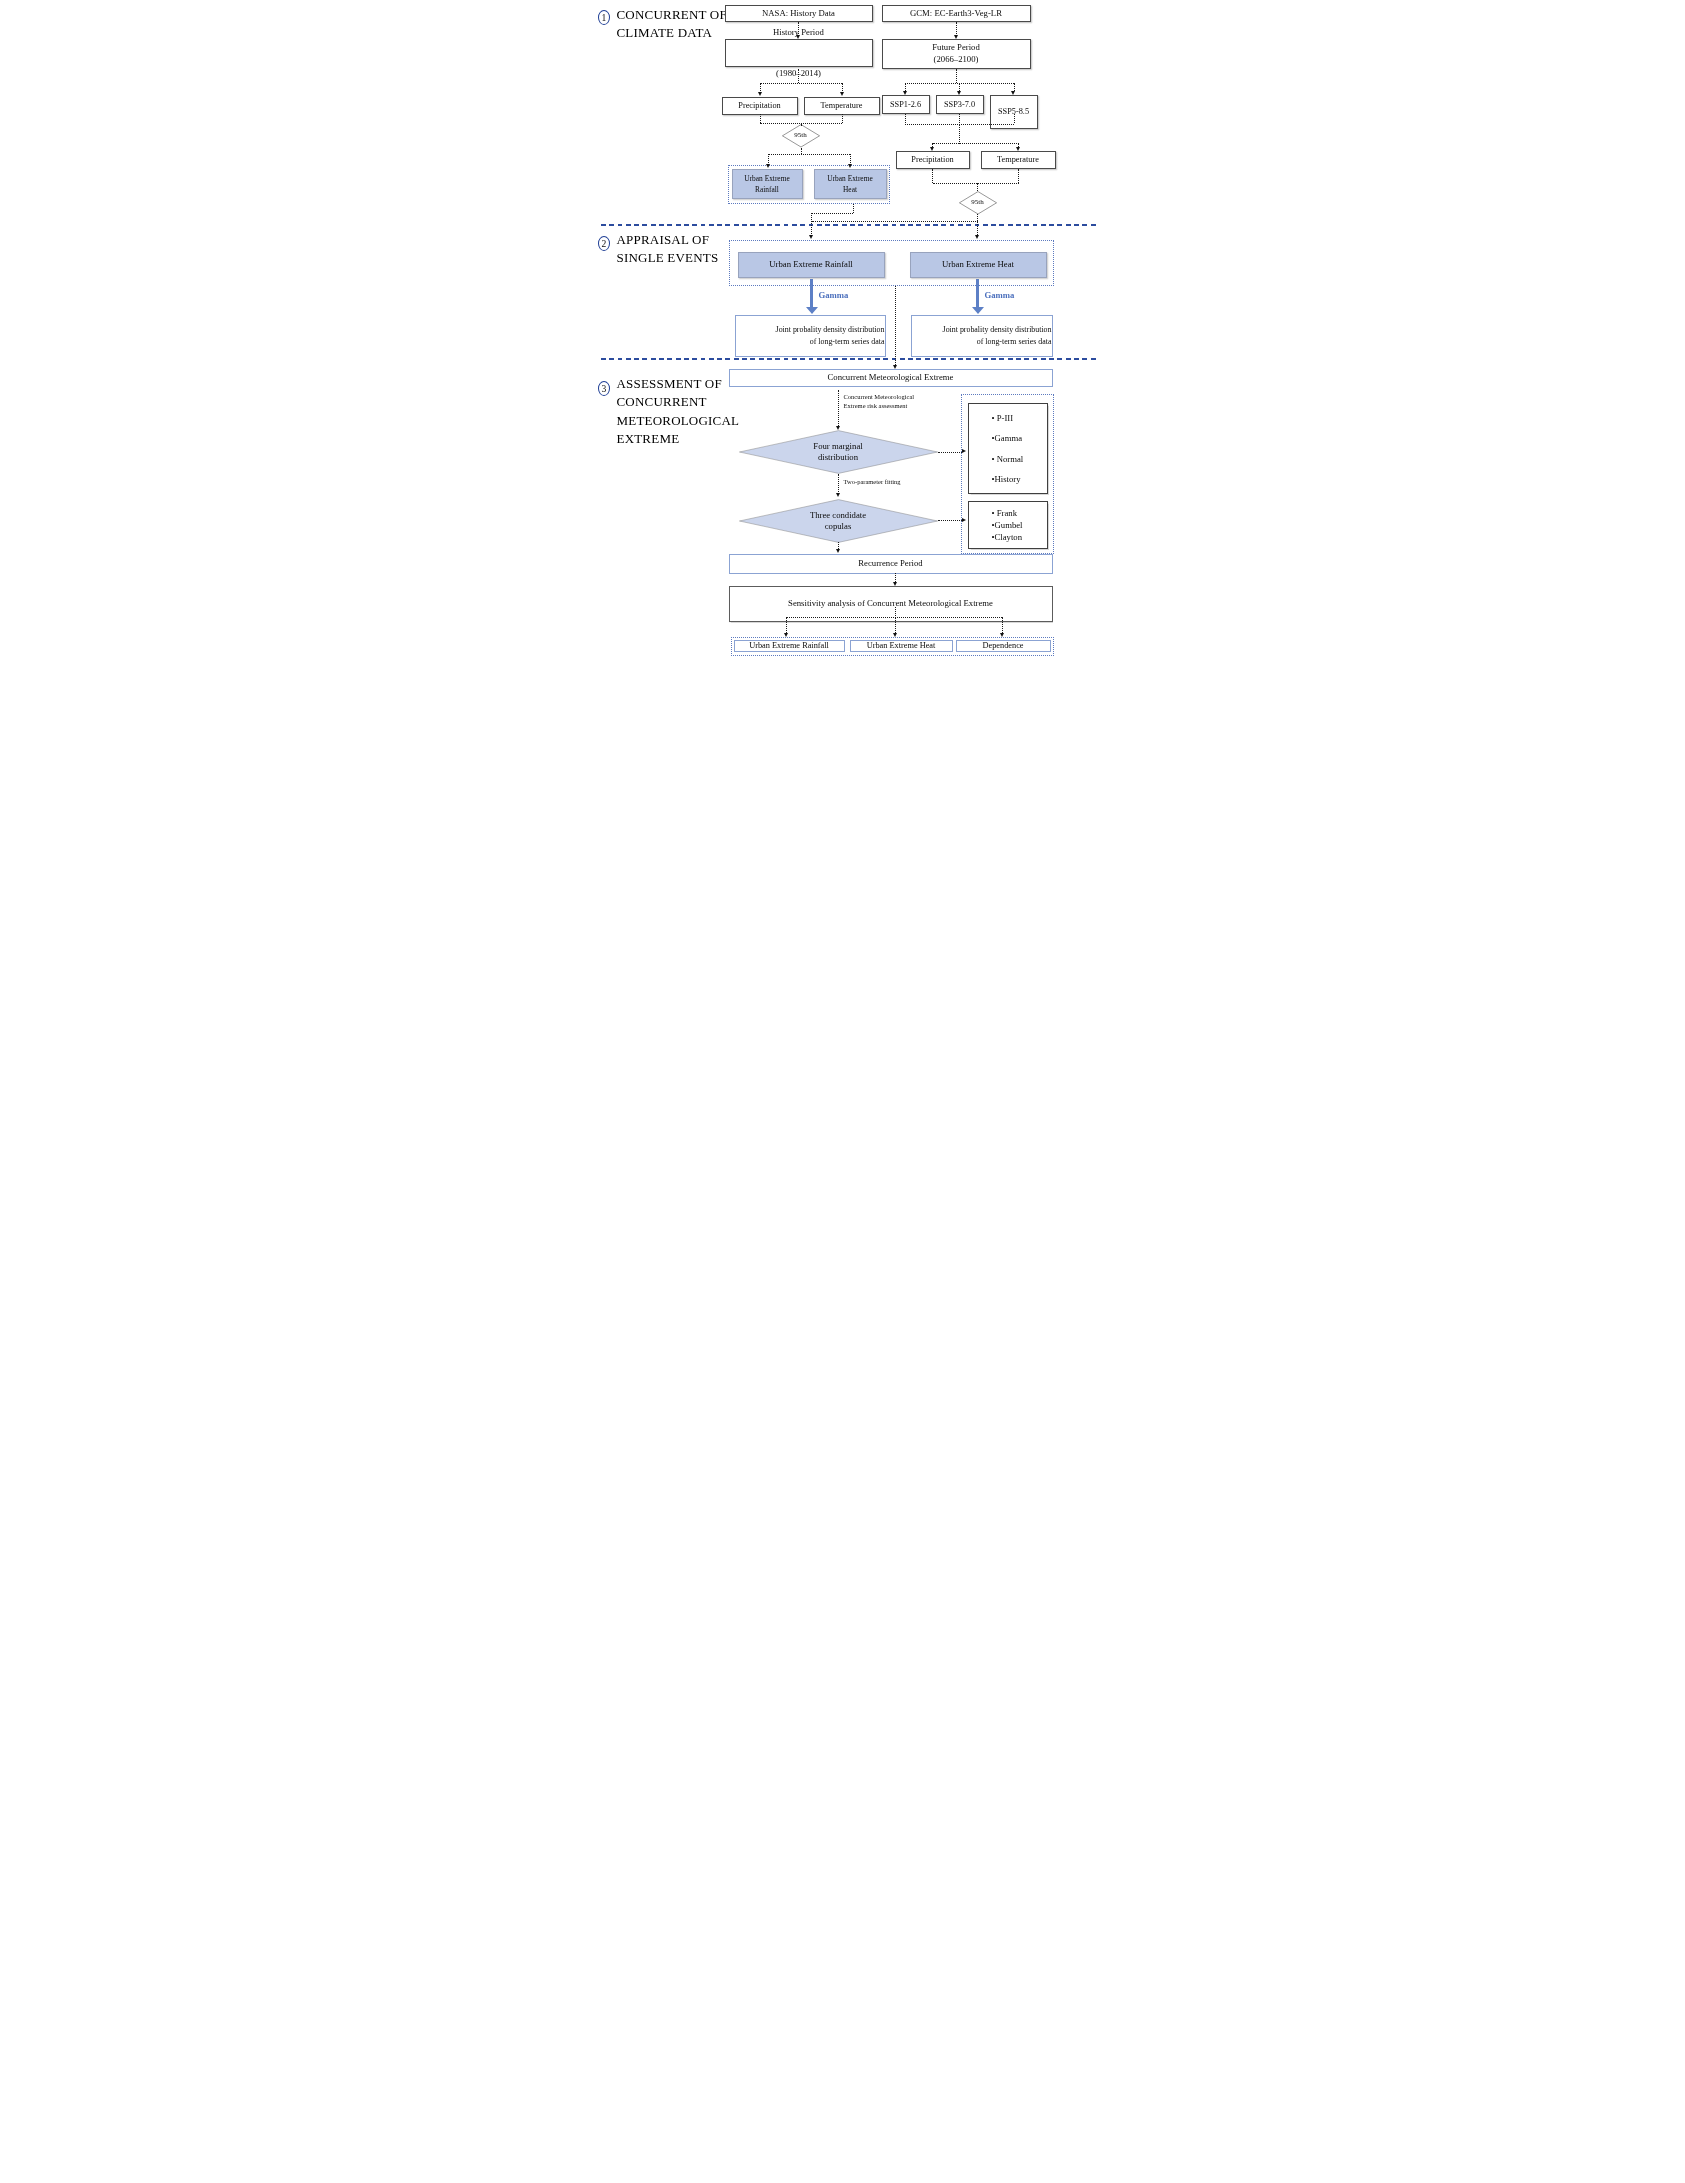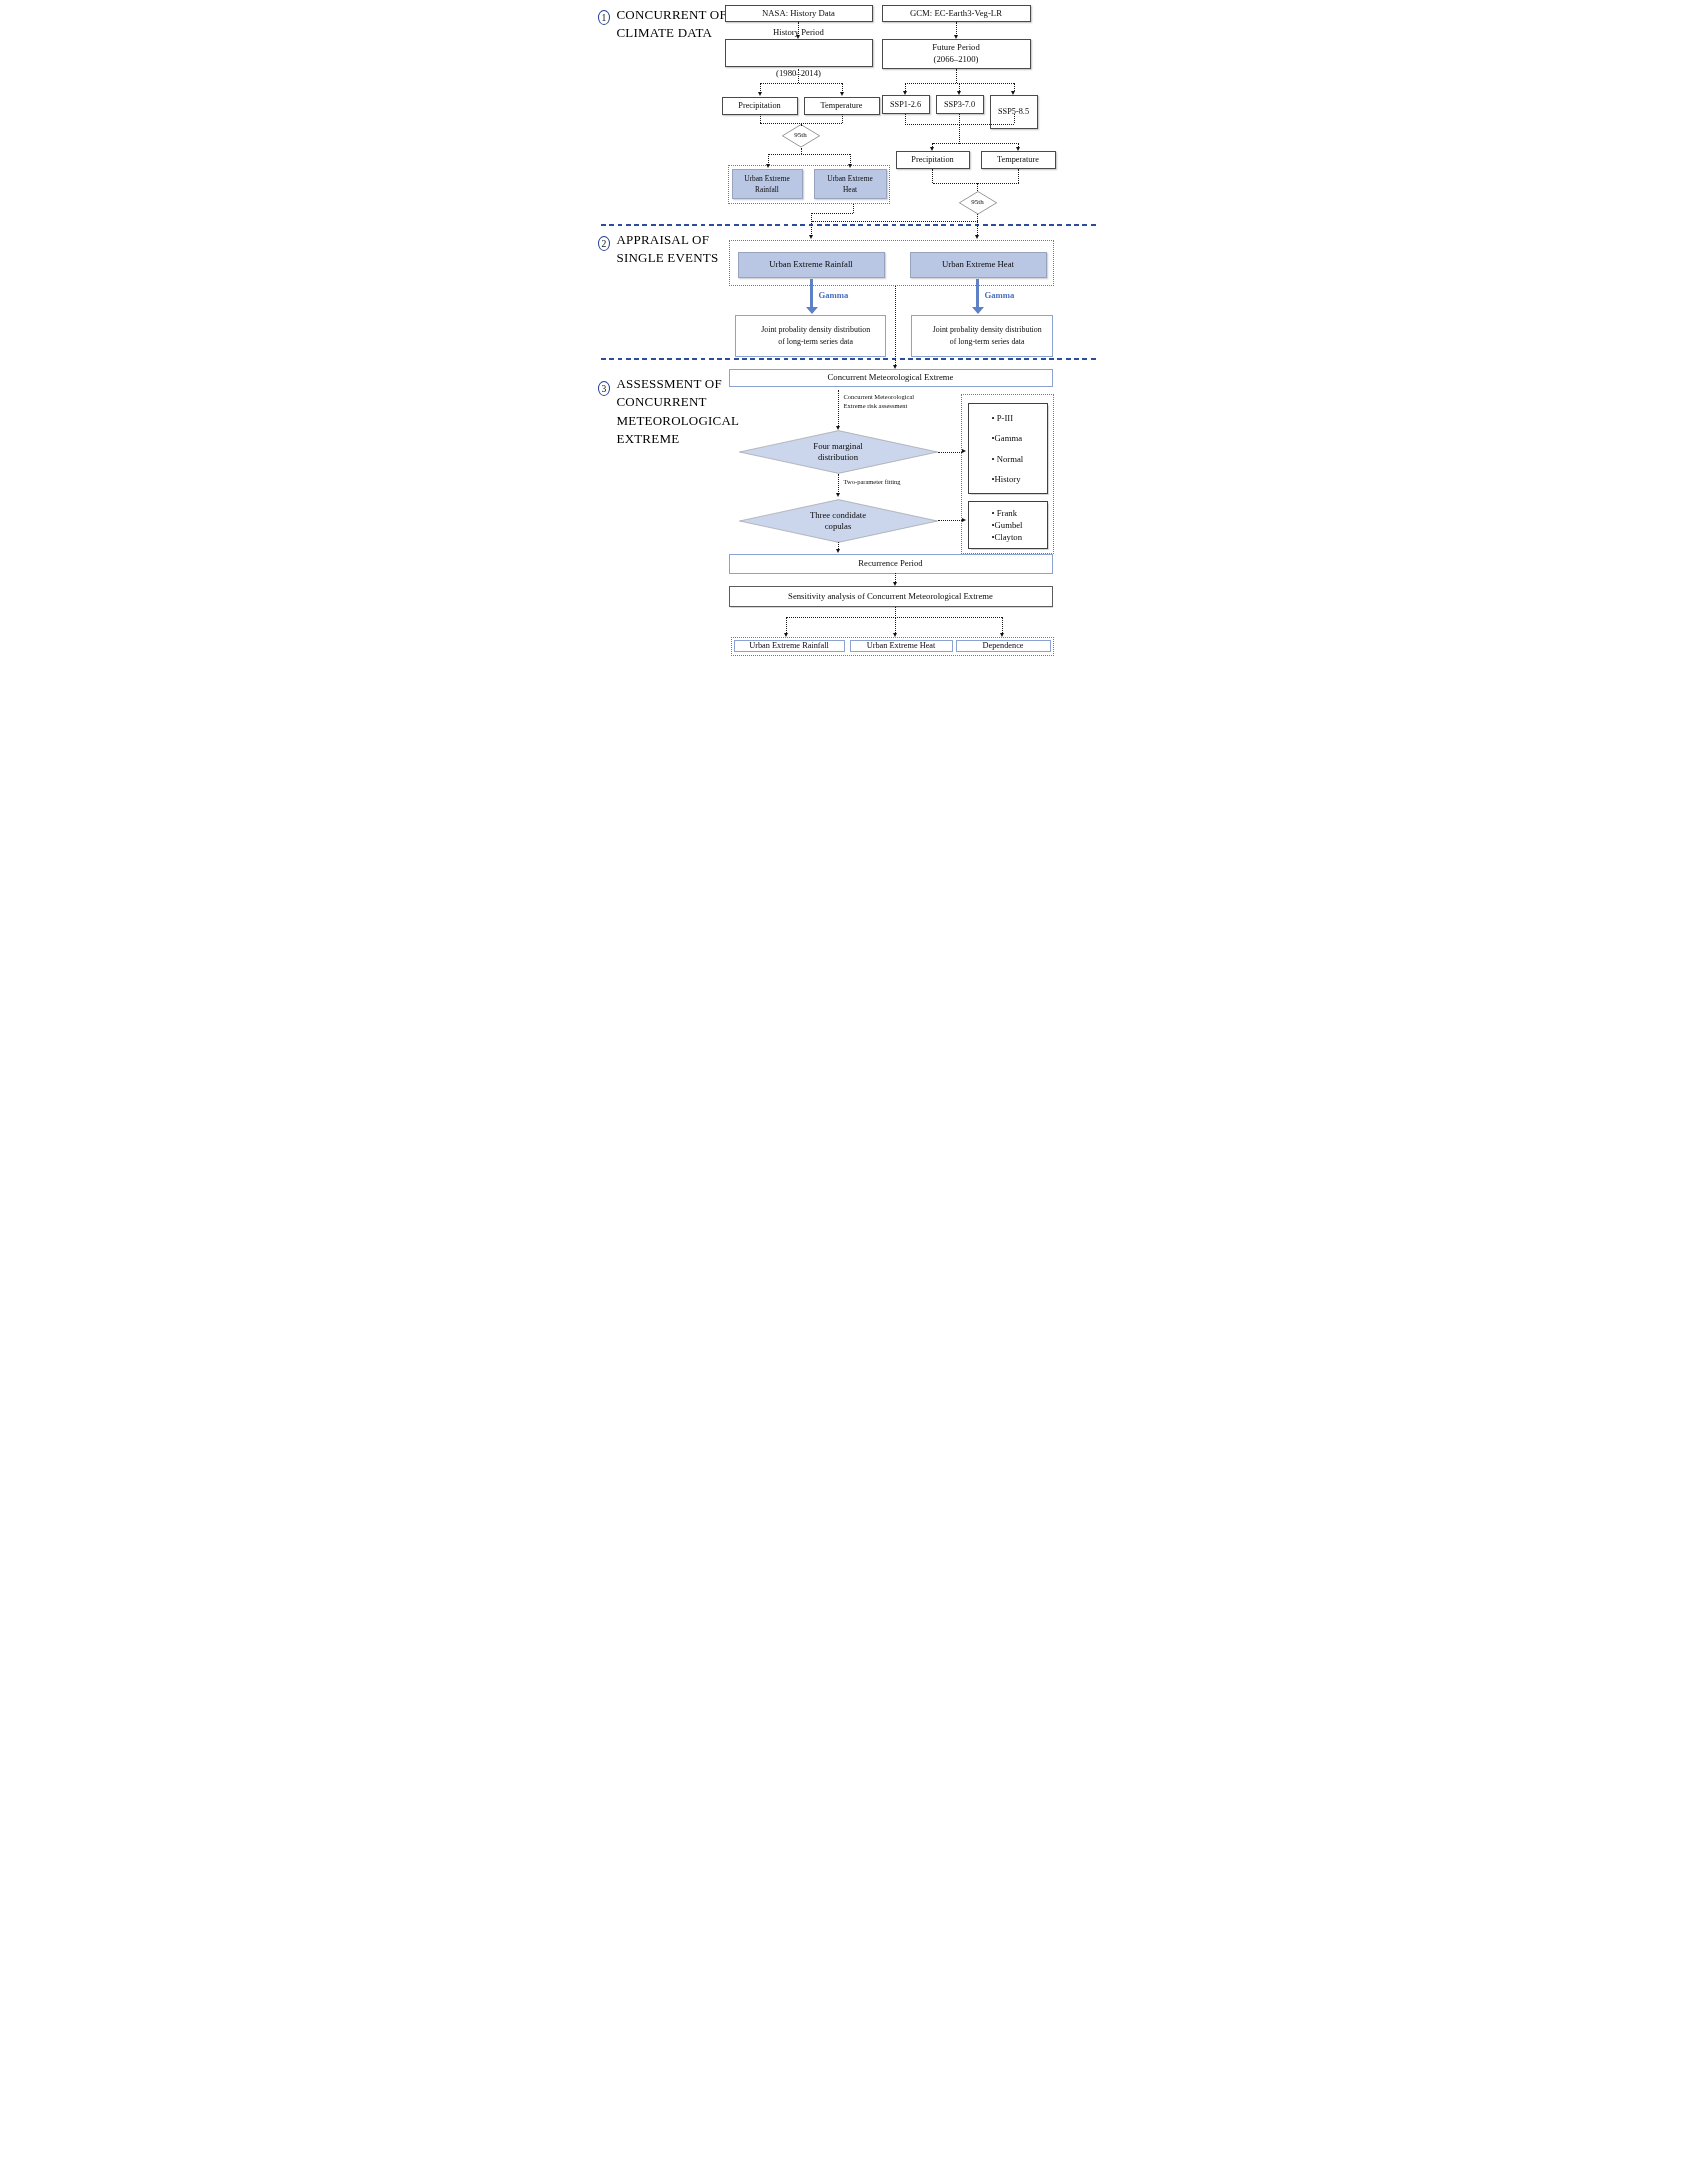--- a/index.html
+++ b/index.html
@@ -29,21 +29,21 @@
   .dotc { position:absolute; box-sizing:border-box; border:0.9px dotted #5d7abf; }
   .vl { position:absolute; width:0; border-left:0.9px dotted #1a1a1a; }
   .hl { position:absolute; height:0; border-top:0.9px dotted #1a1a1a; }
   .ah-d { position:absolute; width:0; height:0; border-left:2.6px solid transparent; border-right:2.6px solid transparent; border-top:4.4px solid #111; }
   .ah-r { position:absolute; width:0; height:0; border-top:2.6px solid transparent; border-bottom:2.6px solid transparent; border-left:4.4px solid #111; }
   .dtext { position:absolute; display:flex; flex-direction:column; align-items:center; justify-content:center; text-align:center; font-size:8.7px; line-height:11.4px; }
   .small-label { position:absolute; font-size:6.5px; line-height:8.7px; color:#111; }
   .fat { position:absolute; width:3.9px; background:#5d80c6; }
   .fathead { position:absolute; width:0; height:0; border-left:6.1px solid transparent; border-right:6.1px solid transparent; border-top:7.9px solid #5d80c6; }
   .gamma-label { position:absolute; font-size:8.7px; font-weight:bold; color:#4c70bd; }
-  .joint { justify-content:center; align-items:center; text-align:left; padding-left:11.4px; font-size:7.9px; line-height:11.8px; }
+  .joint { justify-content:center; align-items:flex-end; text-align:left; padding-left:11.4px; font-size:7.9px; line-height:11.8px; }
   .listbox { position:absolute; box-sizing:border-box; border:0.7px solid #3f3f3f; background:#fff;
     display:flex; flex-direction:column; justify-content:space-around; padding:4.4px 0 4.4px 23px;
     font-size:8.7px; box-shadow:0.9px 0.9px 0.9px rgba(140,140,140,.35); }
   svg { position:absolute; }
 </style>
 </head>
 <body>
 
 <div class="canvas">
 
@@ -280,21 +280,21 @@
   <div class="vl" style="left:248px; top:542px; height:7.4px;"></div>
   <div class="ah-d" style="left:246px; top:549px;"></div>
 
   <div class="box blueb" style="left:139px; top:554px; width:324px; height:19.6px;">
     <div>Recurrence Period</div>
   </div>
 
   <div class="vl" style="left:305px; top:573px; height:8.7px;"></div>
   <div class="ah-d" style="left:303px; top:582px;"></div>
 
-  <div class="box flat" style="left:139px; top:586px; width:324px; height:21px; border-color:#5c5c5c;">
+  <div class="box flat" style="left:139px; top:586px; width:324px; height:36px; border-color:#5c5c5c;">
     <div>Sensitivity analysis of Concurrent Meteorological Extreme</div>
   </div>
 
   <div class="vl" style="left:305px; top:607px; height:10.5px;"></div>
   <div class="hl" style="left:196px; top:617px; width:216px;"></div>
   <div class="vl" style="left:196px; top:617px; height:15.7px;"></div>
   <div class="ah-d" style="left:194px; top:633px;"></div>
   <div class="vl" style="left:305px; top:617px; height:15.7px;"></div>
   <div class="ah-d" style="left:303px; top:633px;"></div>
   <div class="vl" style="left:412px; top:617px; height:15.7px;"></div>

